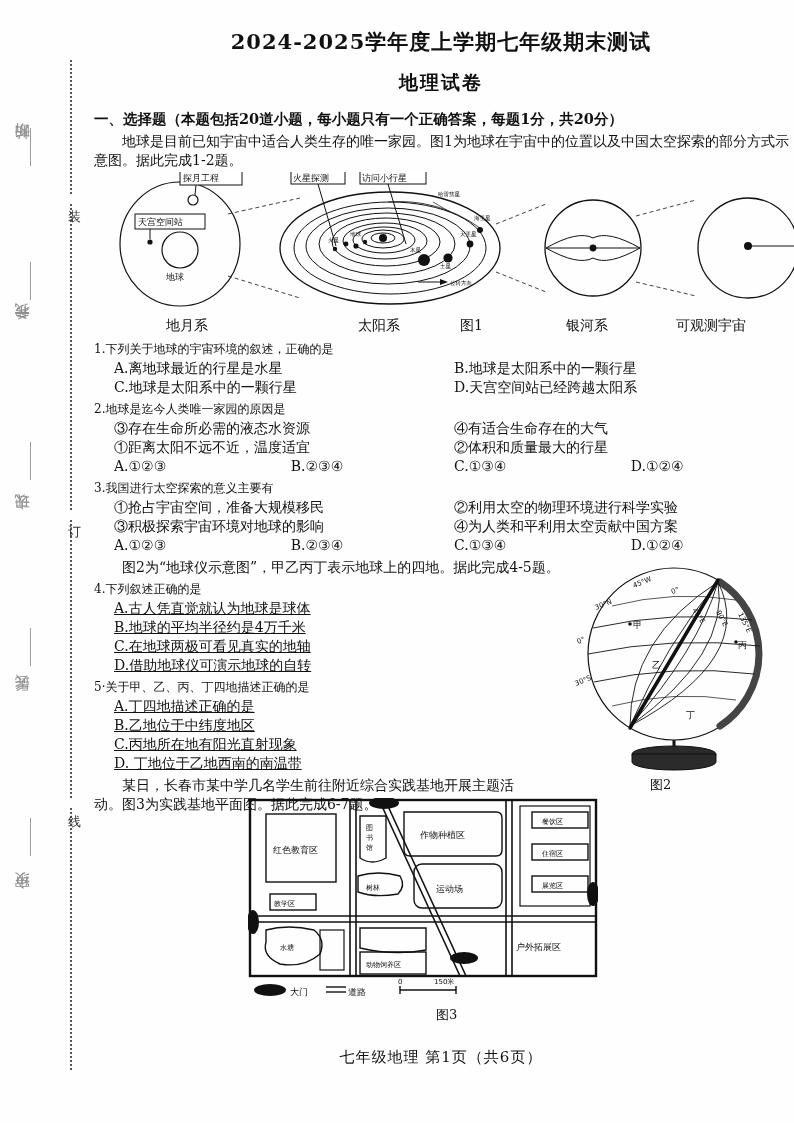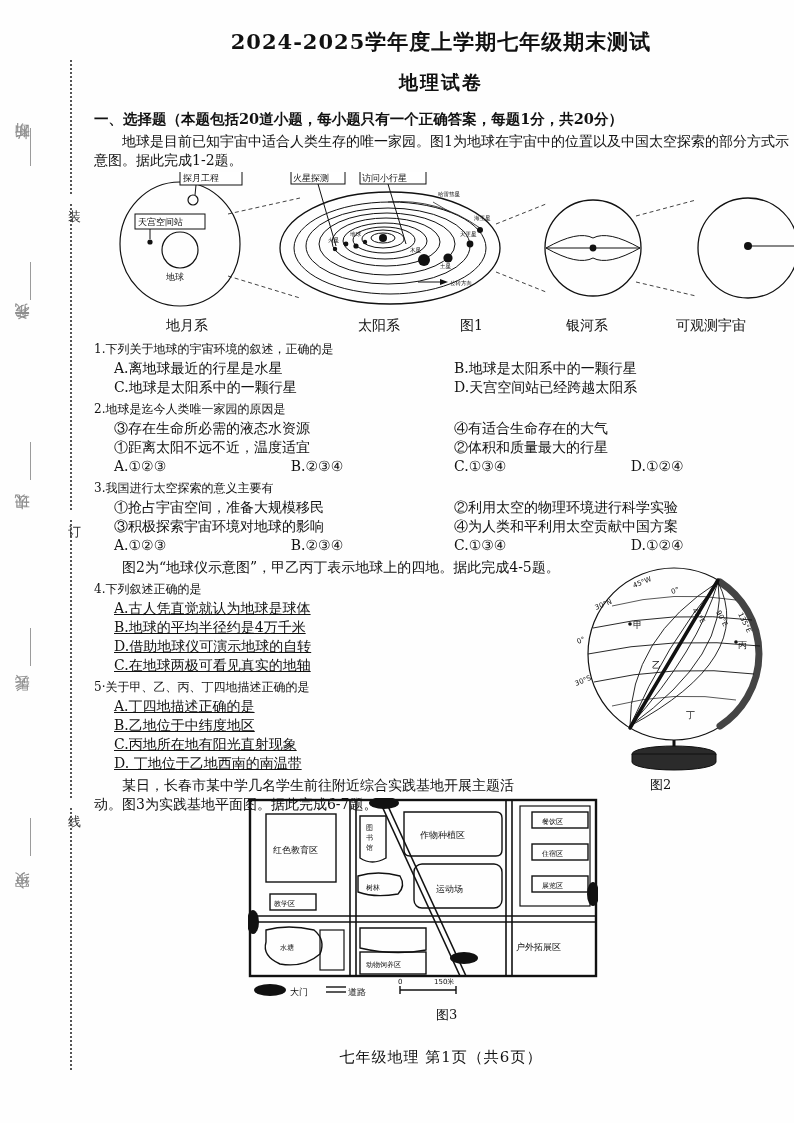--- a/index.html
+++ b/index.html
@@ -344,22 +344,22 @@
         <div>D.①②④</div>
       </div>
     </div>
 
     <div class="para">图2为“地球仪示意图”，甲乙丙丁表示地球上的四地。据此完成4-5题。</div>
 
     <div class="q-stem">4.下列叙述正确的是</div>
     <div class="opt-list">
       <div class="opt-line">A.古人凭直觉就认为地球是球体</div>
       <div class="opt-line">B.地球的平均半径约是4万千米</div>
+      <div class="opt-line">C.在地球两极可看见真实的地轴</div>
       <div class="opt-line">D.借助地球仪可演示地球的自转</div>
-      <div class="opt-line">C.在地球两极可看见真实的地轴</div>
     </div>
 
     <div class="q-stem">5·关于甲、乙、丙、丁四地描述正确的是</div>
     <div class="opt-list">
       <div class="opt-line">A.丁四地描述正确的是</div>
       <div class="opt-line">B.乙地位于中纬度地区</div>
       <div class="opt-line">C.丙地所在地有阳光直射现象</div>
       <div class="opt-line">D. 丁地位于乙地西南的南温带</div>
     </div>
 

